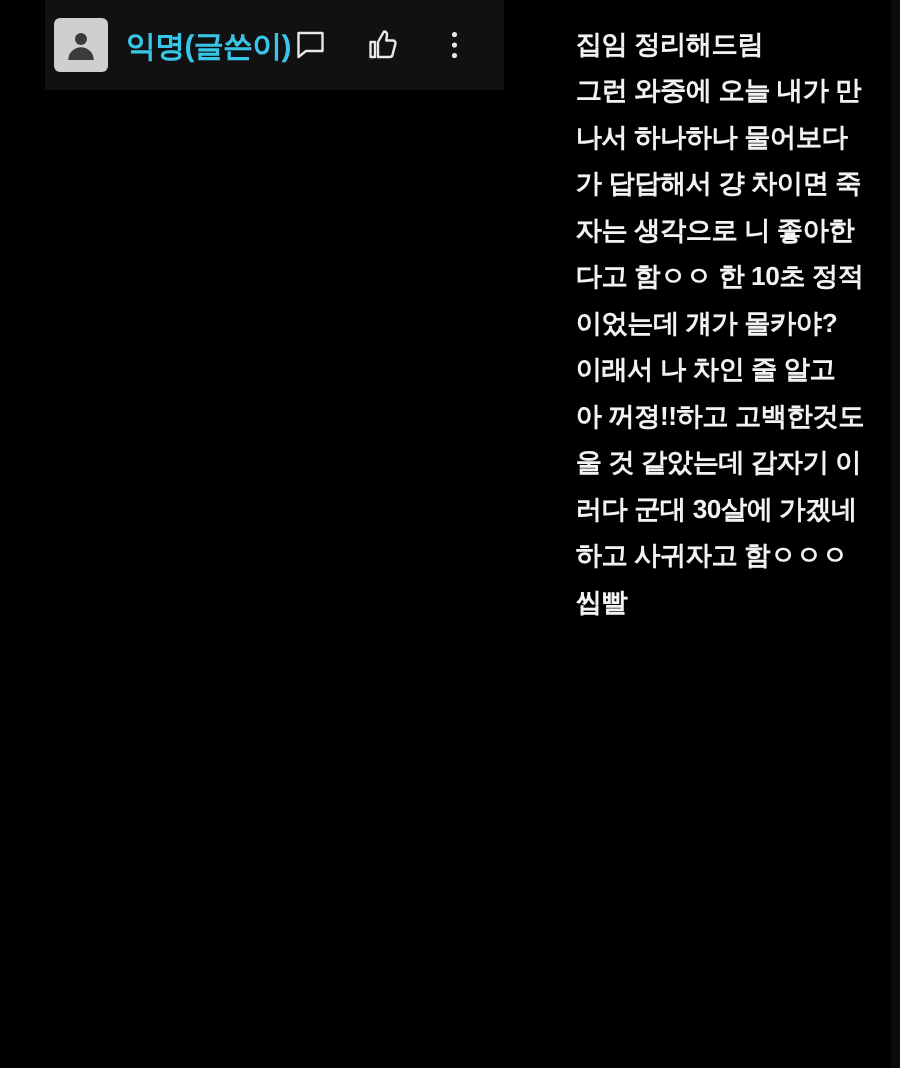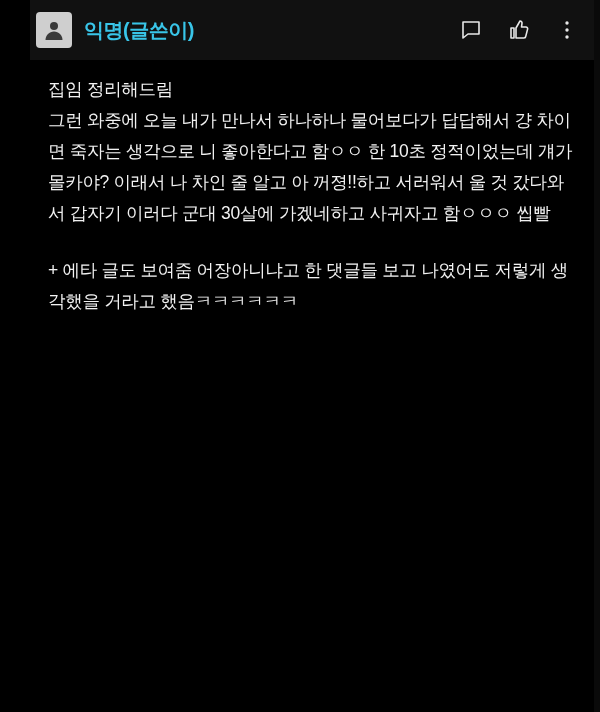--- a/index.html
+++ b/index.html
@@ -15,21 +15,21 @@
     font-family: "Liberation Sans", sans-serif;
     color: #ffffff;
   }
 
   .app {
     width: 600px;
     height: 712px;
     background: #000000;
     position: relative;
     display: flex;
-    flex-direction: column;
+    flex-direction: row;
   }
 
   
   .post-header {
     height: 60px;
     background: #111111;
     display: flex;
     align-items: center;
     padding: 0 14px 0 36px;
     flex: 0 0 auto;
@@ -73,20 +73,21 @@
     justify-content: center;
     cursor: pointer;
   }
   .icon-btn svg { display: block; }
 
   
   .post-body {
     flex: 1 1 auto;
     padding: 14px 22px 0 48px;
     overflow: hidden;
+    font-weight: bold;
   }
 
   .para {
     font-size: 17.5px;
     line-height: 31px;
     color: #f2f2f2;
     letter-spacing: -0.3px;
     white-space: pre-wrap;
     word-break: break-all;
     margin: 0;
@@ -161,18 +162,17 @@
             <circle cx="12" cy="12" r="1.7" fill="#e8e8e8"></circle>
             <circle cx="12" cy="19" r="1.7" fill="#e8e8e8"></circle>
           </svg>
         </span>
       </div>
     </div>
   </div>
 
   <div class="post-body">
     <p class="para">집임 정리해드림</p>
-    <p class="para">그런 와중에 오늘 내가 만나서 하나하나 물어보다가 답답해서 걍 차이면 죽자는 생각으로 니 좋아한다고 함ㅇㅇ 한 10초 정적이었는데 걔가 몰카야? 이래서 나 차인 줄 알고 아 꺼졍!!하고 서러워서 울 것 갔다와서 갑자기 이러다 군대 30살에 가겠네하고 사귀자고 함ㅇㅇㅇ 씹빨</p>
-    <p class="para spacer-before">+ 에타 글도 보여줌 어장아니냐고 한 댓글들 보고 나였어도 저렇게 생각했을 거라고 했음ㅋㅋㅋㅋㅋㅋ</p>
+    <p class="para">그런 와중에 오늘 내가 만나서 하나하나 물어보다가 답답해서 걍 차이면 죽자는 생각으로 니 좋아한다고 함ㅇㅇ 한 10초 정적이었는데 걔가 몰카야? 이래서 나 차인 줄 알고 아 꺼졍!!하고 고백한것도 울 것 같았는데 갑자기 이러다 군대 30살에 가겠네하고 사귀자고 함ㅇㅇㅇ 씹빨</p>
   </div>
 
   <div class="edge"></div>
 </div>
 
 </body></html>

